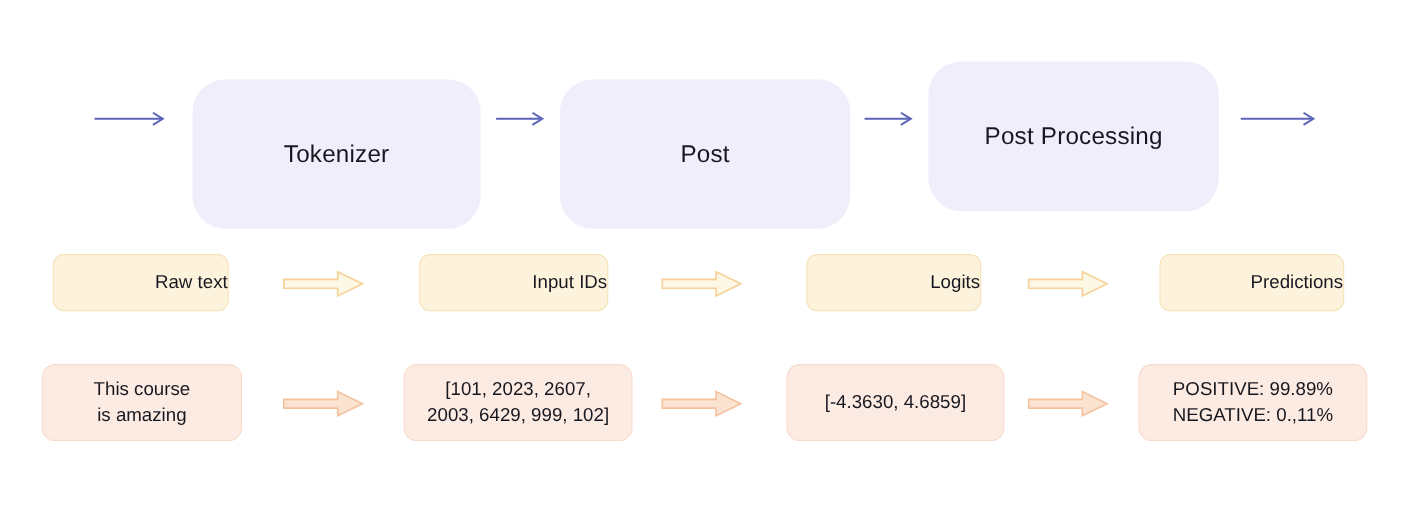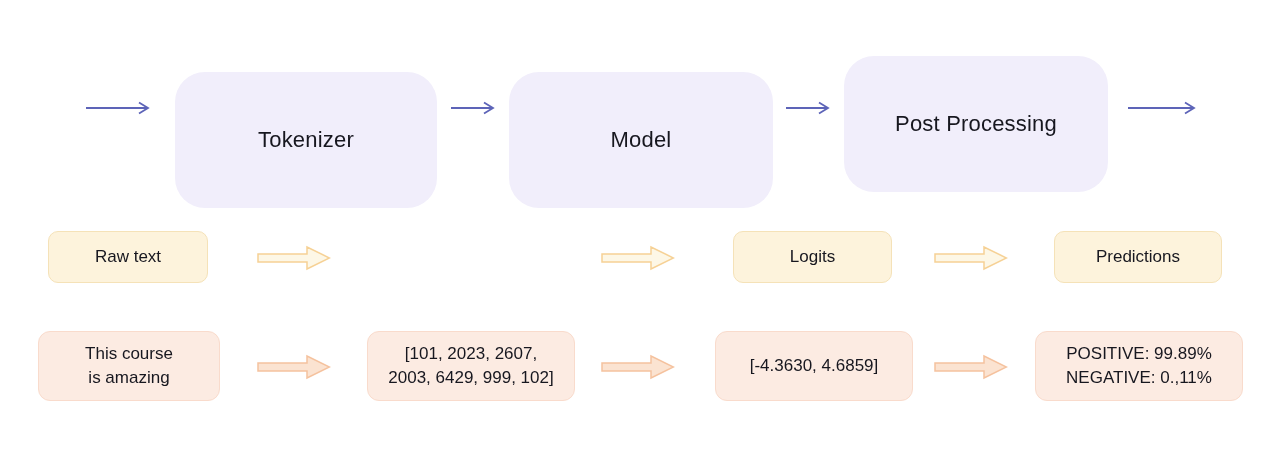--- a/index.html
+++ b/index.html
@@ -41,21 +41,21 @@
     letter-spacing:.2px;
     margin-top:32px;
   }
   .sbox{
     background:var(--stage-box-bg);
     border:1.5px solid var(--stage-box-border);
     border-radius:10px;
     height:52px;
     display:flex;
     align-items:center;
-    justify-content:center;
+    justify-content:flex-end;
     color:var(--text);
     font-size:17px;
   }
   .ebox{
     background:var(--example-box-bg);
     border:1.5px solid var(--example-box-border);
     border-radius:12px;
     height:70px;
     display:flex;
     flex-direction:column;
@@ -95,21 +95,21 @@
   <div class="abs pbox" style="left:175px;top:40px;width:262px">
     <span>Tokenizer</span>
   </div>
 
   <svg class="abs flow-arrow" style="left:450px;top:100px" width="46" height="16" viewBox="0 0 46 16">
     <line x1="1" y1="8" x2="42" y2="8"></line>
     <path d="M34 2.5 L43 8 L34 13.5"></path>
   </svg>
 
   <div class="abs pbox" style="left:509px;top:40px;width:264px">
-    <span>Model</span>
+    <span>Post</span>
   </div>
 
   <svg class="abs flow-arrow" style="left:785px;top:100px" width="46" height="16" viewBox="0 0 46 16">
     <line x1="1" y1="8" x2="42" y2="8"></line>
     <path d="M34 2.5 L43 8 L34 13.5"></path>
   </svg>
 
   <div class="abs pbox" style="left:844px;top:24px;width:264px">
     <span>Post Processing</span>
   </div>
@@ -120,20 +120,23 @@
   </svg>
 
   <div class="abs sbox" style="left:48px;top:231px;width:160px">
     <span>Raw text</span>
   </div>
 
   <svg class="abs block-arrow stage" style="left:257px;top:245px" width="74" height="26" viewBox="0 0 74 26">
     <path d="M1 9 H50 V2 L72.5 13 L50 24 V17 H1 Z"></path>
   </svg>
 
+  <div class="abs sbox" style="left:381px;top:231px;width:172px">
+    <span>Input IDs</span>
+  </div>
 
   <svg class="abs block-arrow stage" style="left:601px;top:245px" width="74" height="26" viewBox="0 0 74 26">
     <path d="M1 9 H50 V2 L72.5 13 L50 24 V17 H1 Z"></path>
   </svg>
 
   <div class="abs sbox" style="left:733px;top:231px;width:159px">
     <span>Logits</span>
   </div>
 
   <svg class="abs block-arrow stage" style="left:934px;top:245px" width="74" height="26" viewBox="0 0 74 26">

